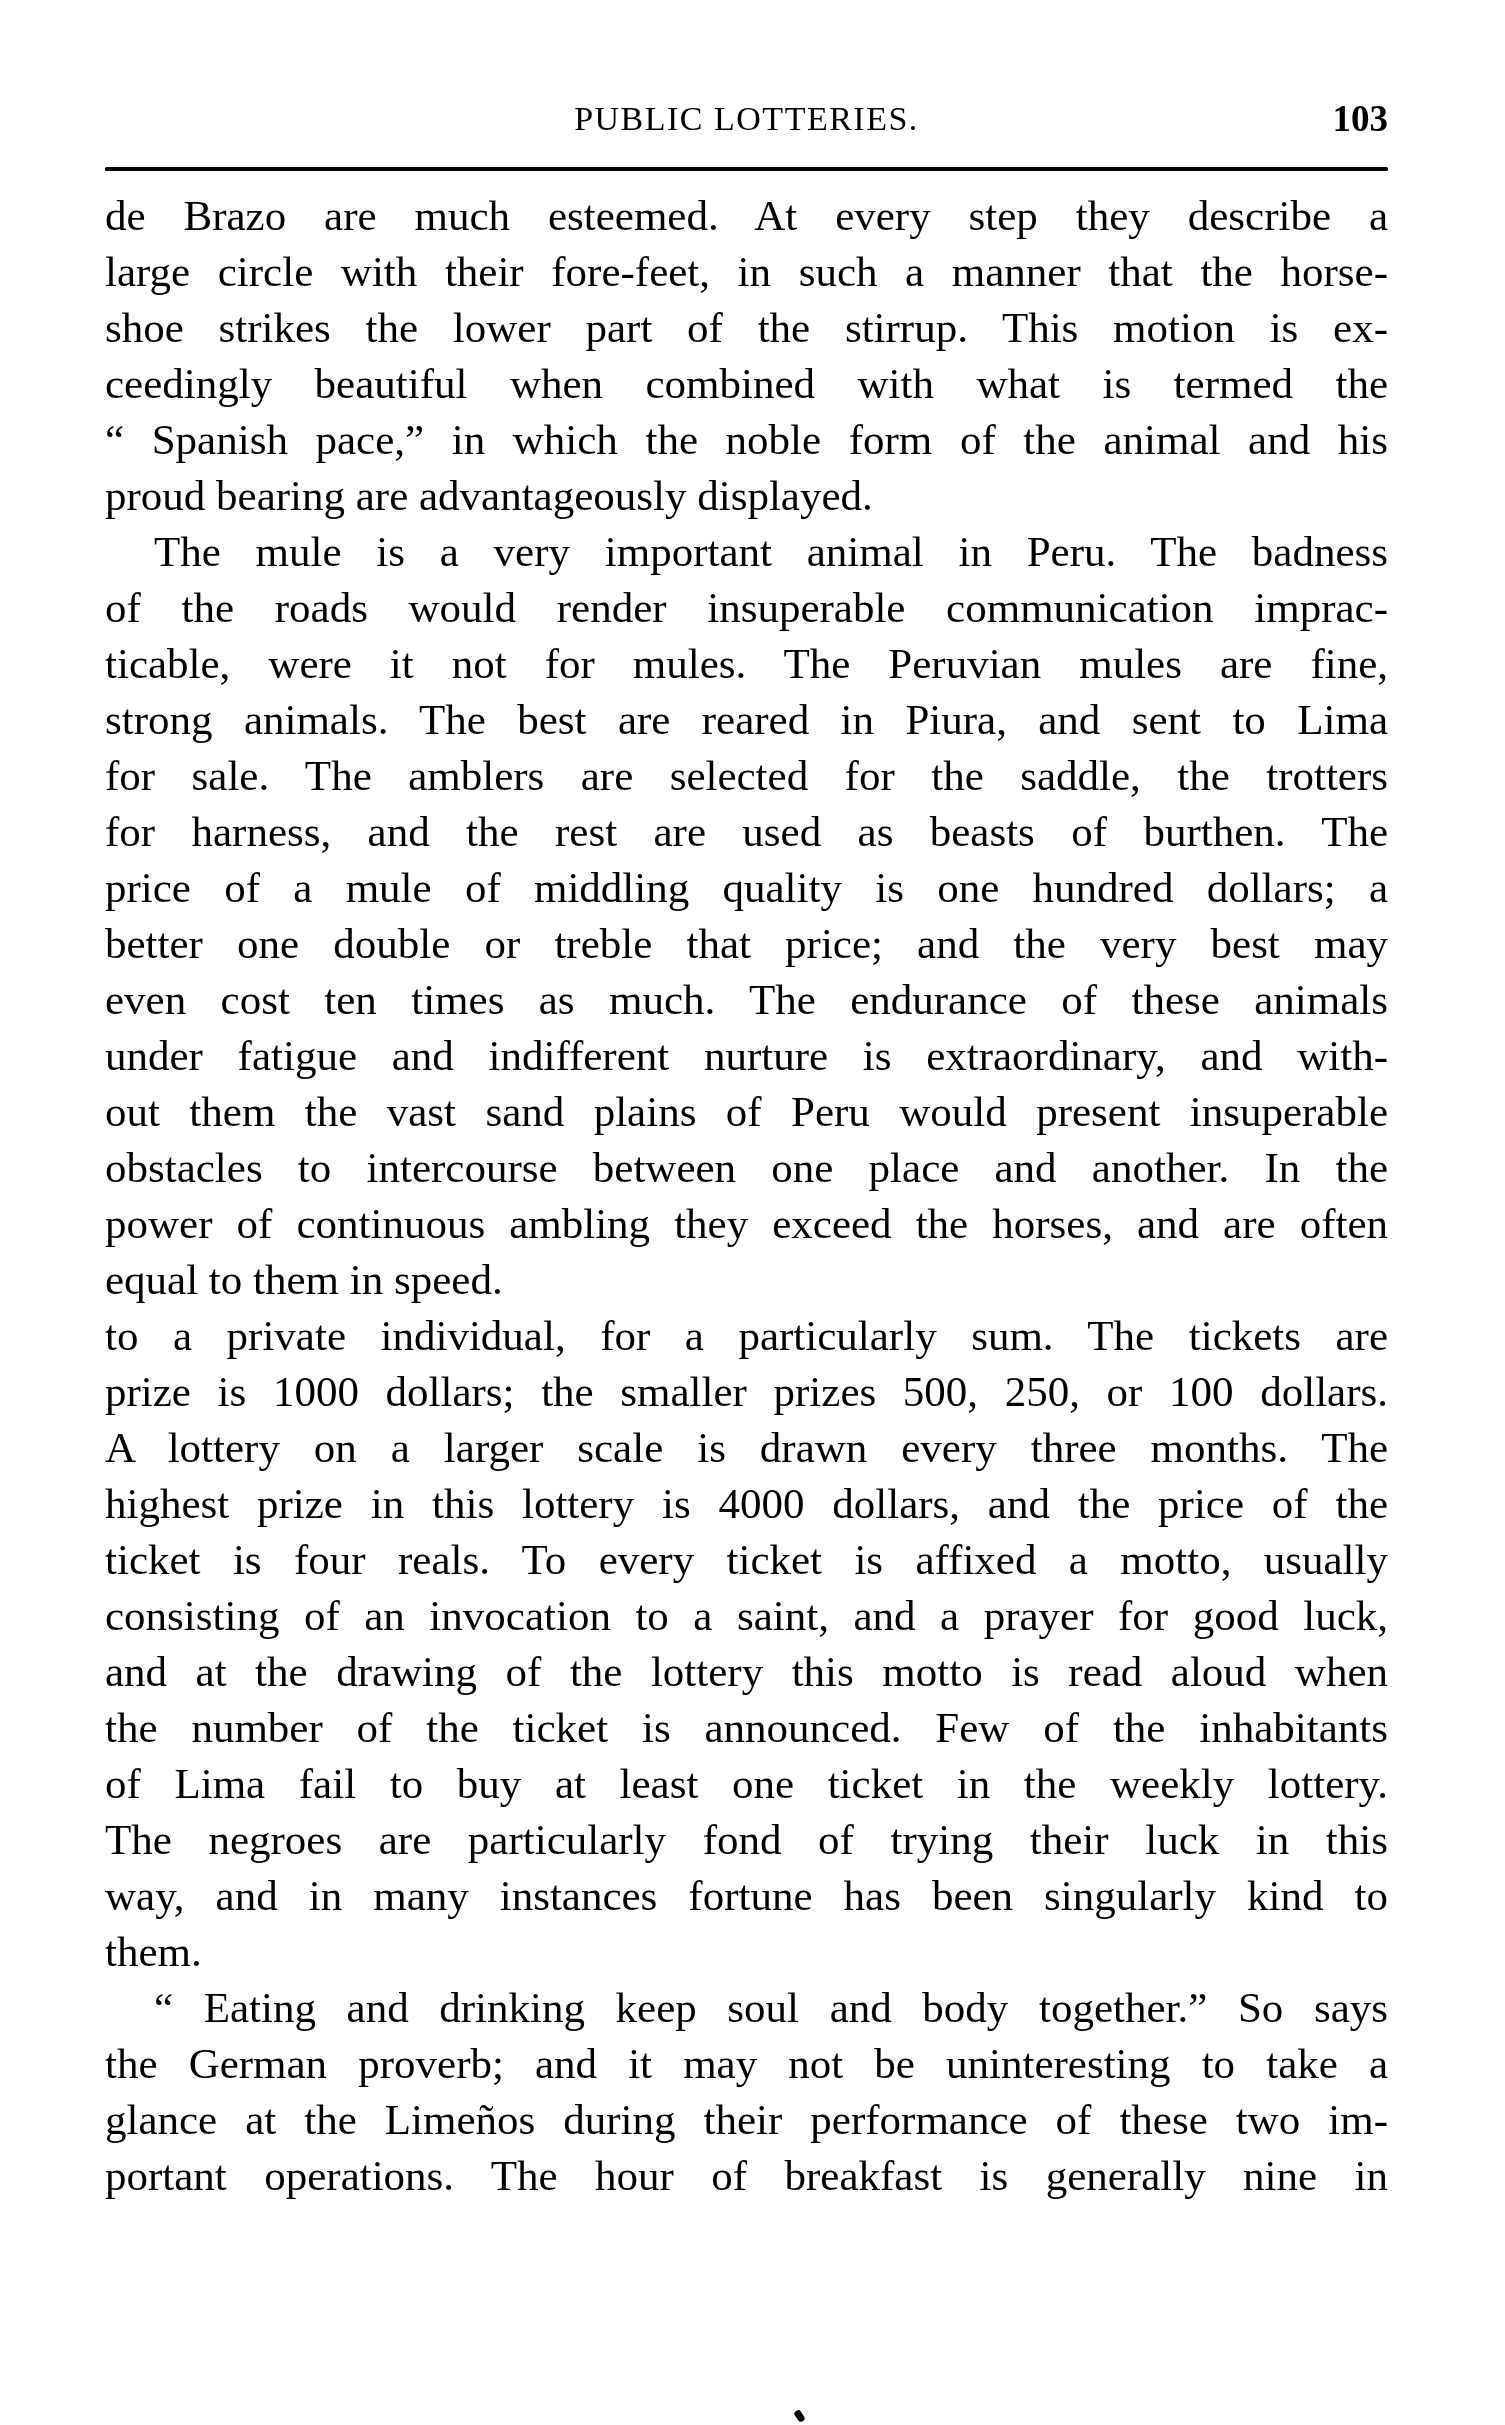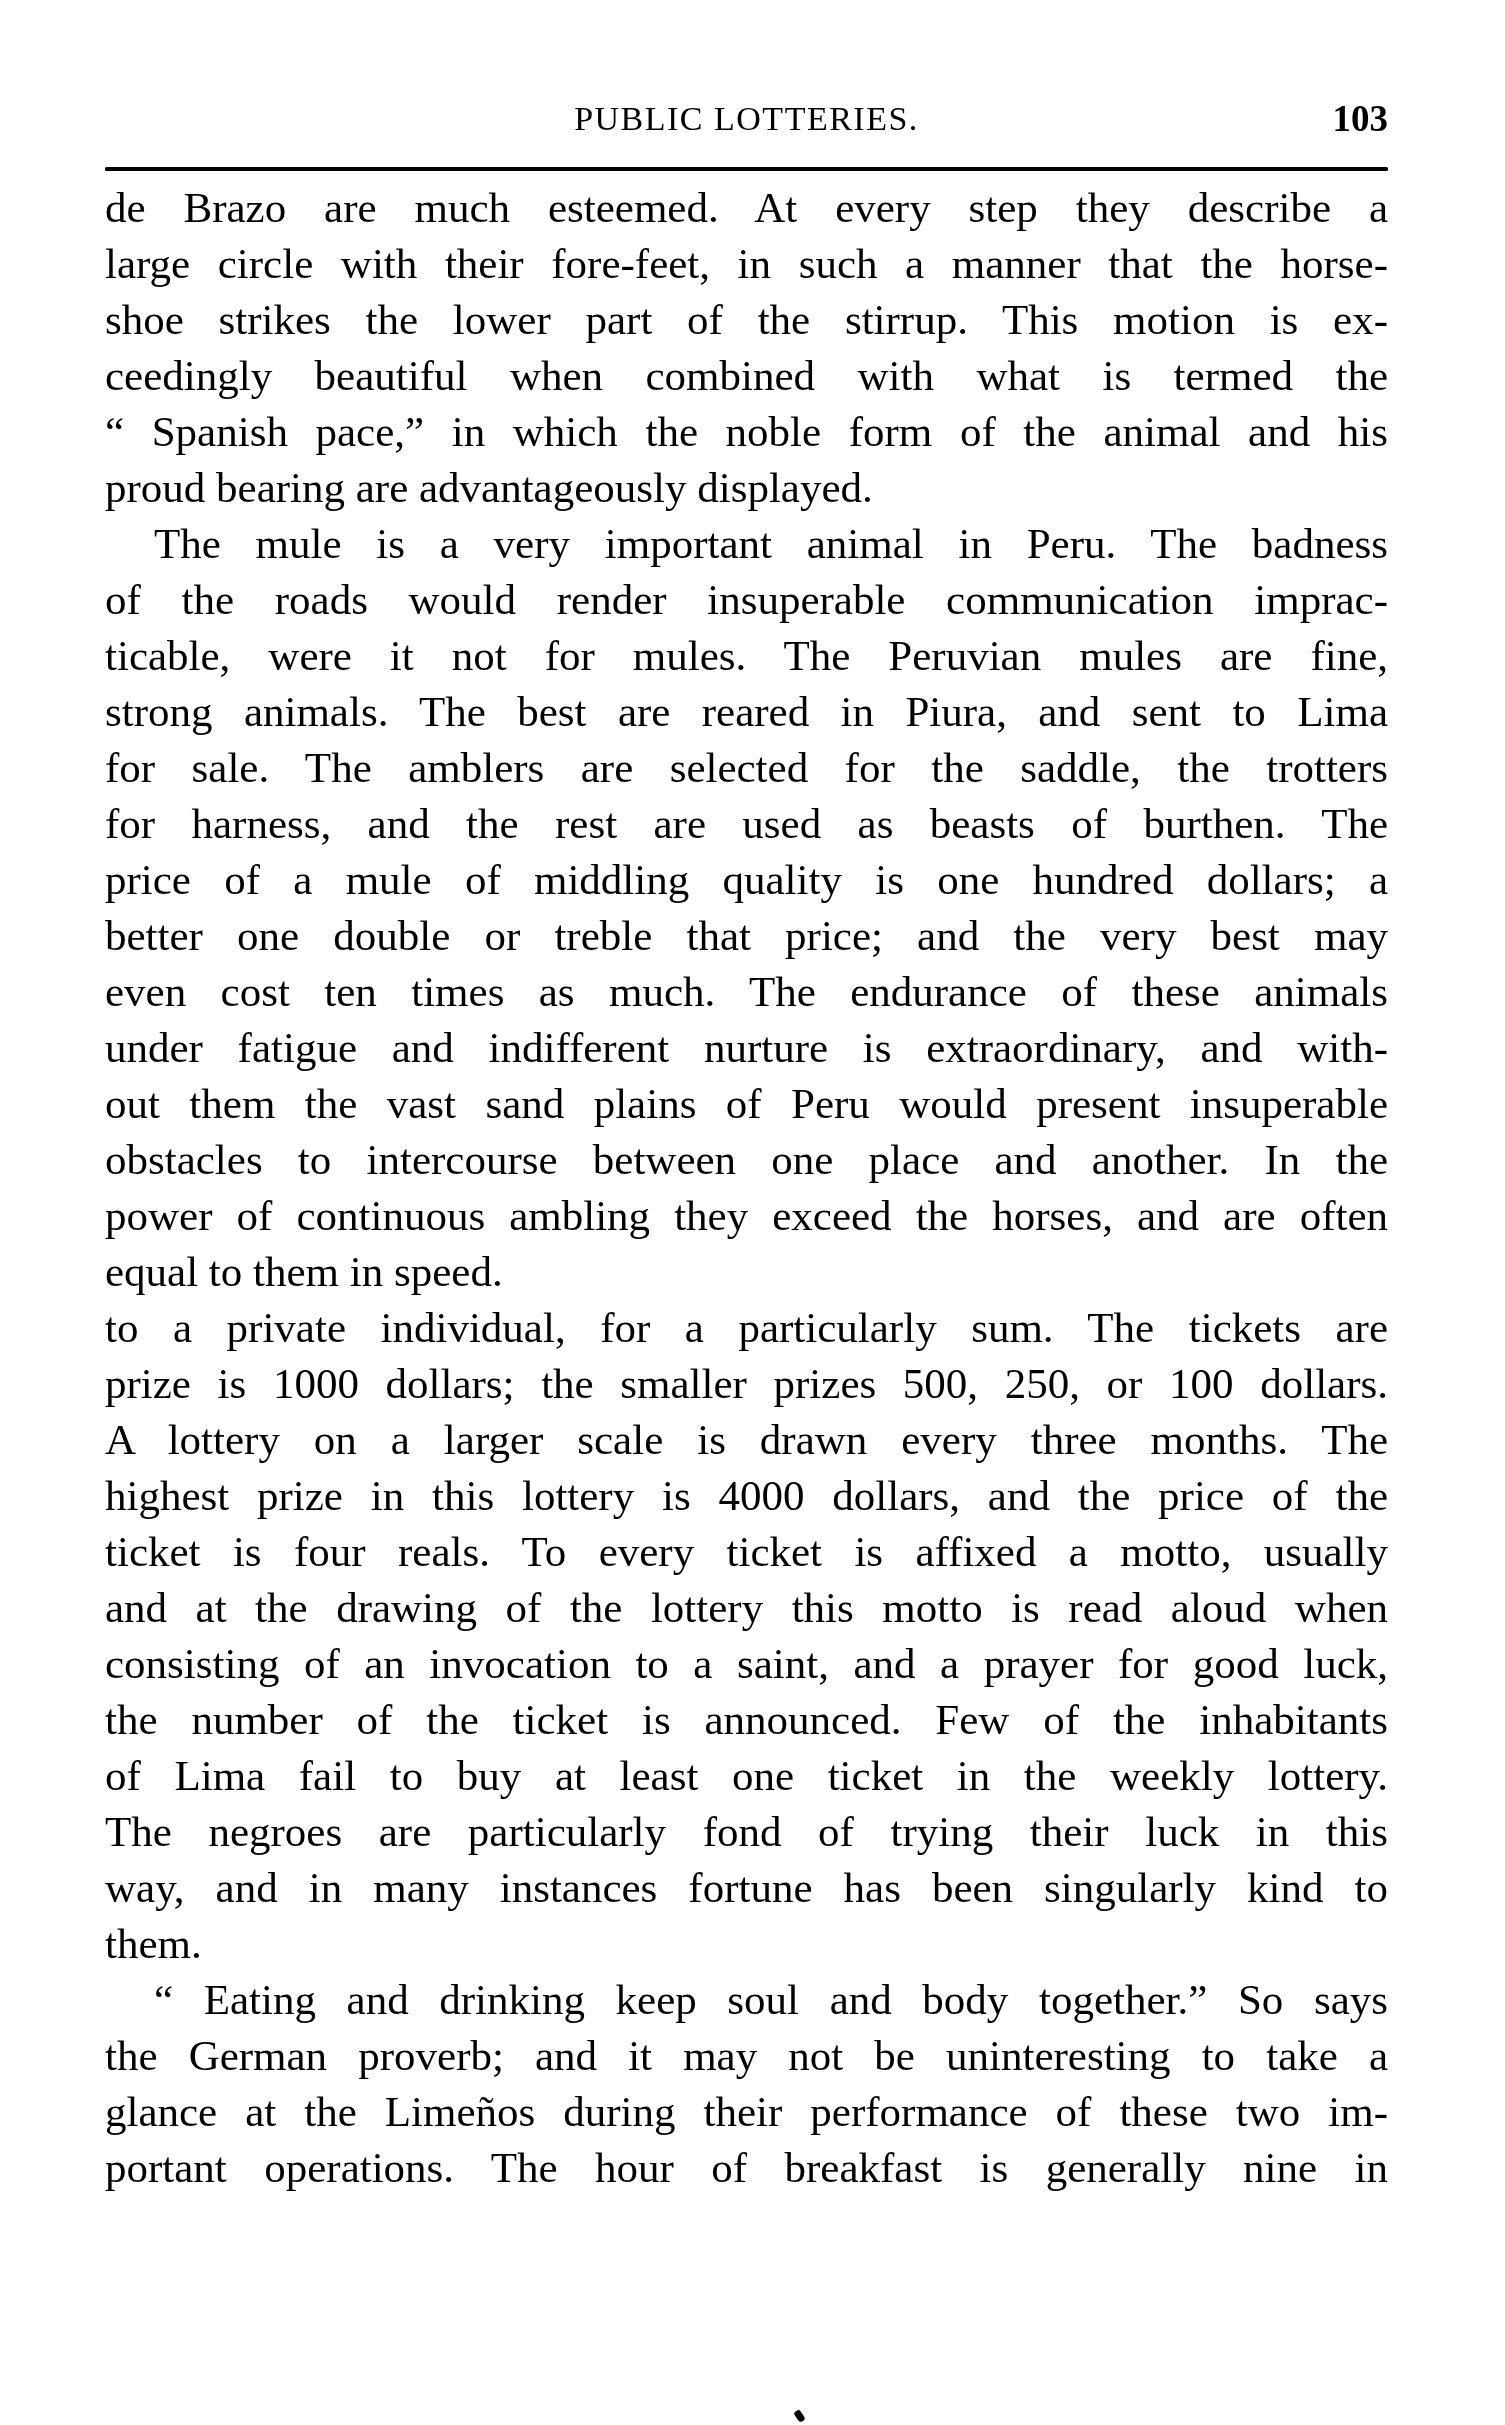--- a/index.html
+++ b/index.html
@@ -2,21 +2,21 @@
 <html style="font-size:11.8px"><head>
 <meta charset="utf-8">
 <style>
   html, body { margin: 0; padding: 0; background: #ffffff; }
   body { width: 1506px; height: 2426px; position: relative; overflow: hidden; color: #000; font-family: "DejaVu Serif", "Liberation Serif", serif; }
   .page { position: absolute; left: 0; top: 0; width: 1282px; height: 2426px; }
   .running-head { position: absolute; top: 97px; left: 105px; width: 1283px; height: 44px; }
   .running-title { position: absolute; left: 0; right: 0; text-align: center; font-size: 34px; letter-spacing: 1.5px; top: 0; line-height: 44px; font-family: "Liberation Serif", serif; }
   .page-number { position: absolute; right: 0; top: 0; line-height: 44px; font-size: 37px; font-weight: bold; font-family: "Liberation Serif", serif; }
   .head-rule { position: absolute; top: 167px; left: 105px; width: 1283px; height: 3.7px; background: #000; border-radius: 1.5px; }
-  .body-text { position: absolute; top: 180px; left: 105px; width: 1283px; }
+  .body-text { position: absolute; top: 188px; left: 105px; width: 1283px; }
   .line { display: block; height: 56px; line-height: 56px; font-size: 43px; font-family: "Liberation Serif", serif; text-align: justify; text-align-last: justify; white-space: nowrap; overflow: visible; }
   .line.indent { padding-left: 49px; }
   .line.last { text-align-last: left; }
   .line > span { display: block; text-align: justify; text-align-last: justify; white-space: normal; }
   .line.last > span { text-align-last: left; }
   .bottom-mark { position: absolute; left: 796px; top: 2410px; width: 7.4px; height: 11.8px; background: #000; border-radius: 2.9px 2.9px 4.4px 4.4px; transform: rotate(-35deg); }
 </style>
 </head>
 <body>
 
@@ -105,24 +105,24 @@
       <div class="line">
           <span>A lottery on a larger scale is drawn every three months. The</span>
         </div>
       <div class="line">
           <span>highest prize in this lottery is 4000 dollars, and the price of the</span>
         </div>
       <div class="line">
           <span>ticket is four reals. To every ticket is affixed a motto, usually</span>
         </div>
       <div class="line">
-          <span>and at the drawing of the lottery this motto is read aloud when</span>
+          <span>consisting of an invocation to a saint, and a prayer for good luck,</span>
         </div>
       <div class="line">
-          <span>consisting of an invocation to a saint, and a prayer for good luck,</span>
+          <span>and at the drawing of the lottery this motto is read aloud when</span>
         </div>
       <div class="line">
           <span>the number of the ticket is announced. Few of the inhabitants</span>
         </div>
       <div class="line">
           <span>of Lima fail to buy at least one ticket in the weekly lottery.</span>
         </div>
       <div class="line">
           <span>The negroes are particularly fond of trying their luck in this</span>
         </div>

